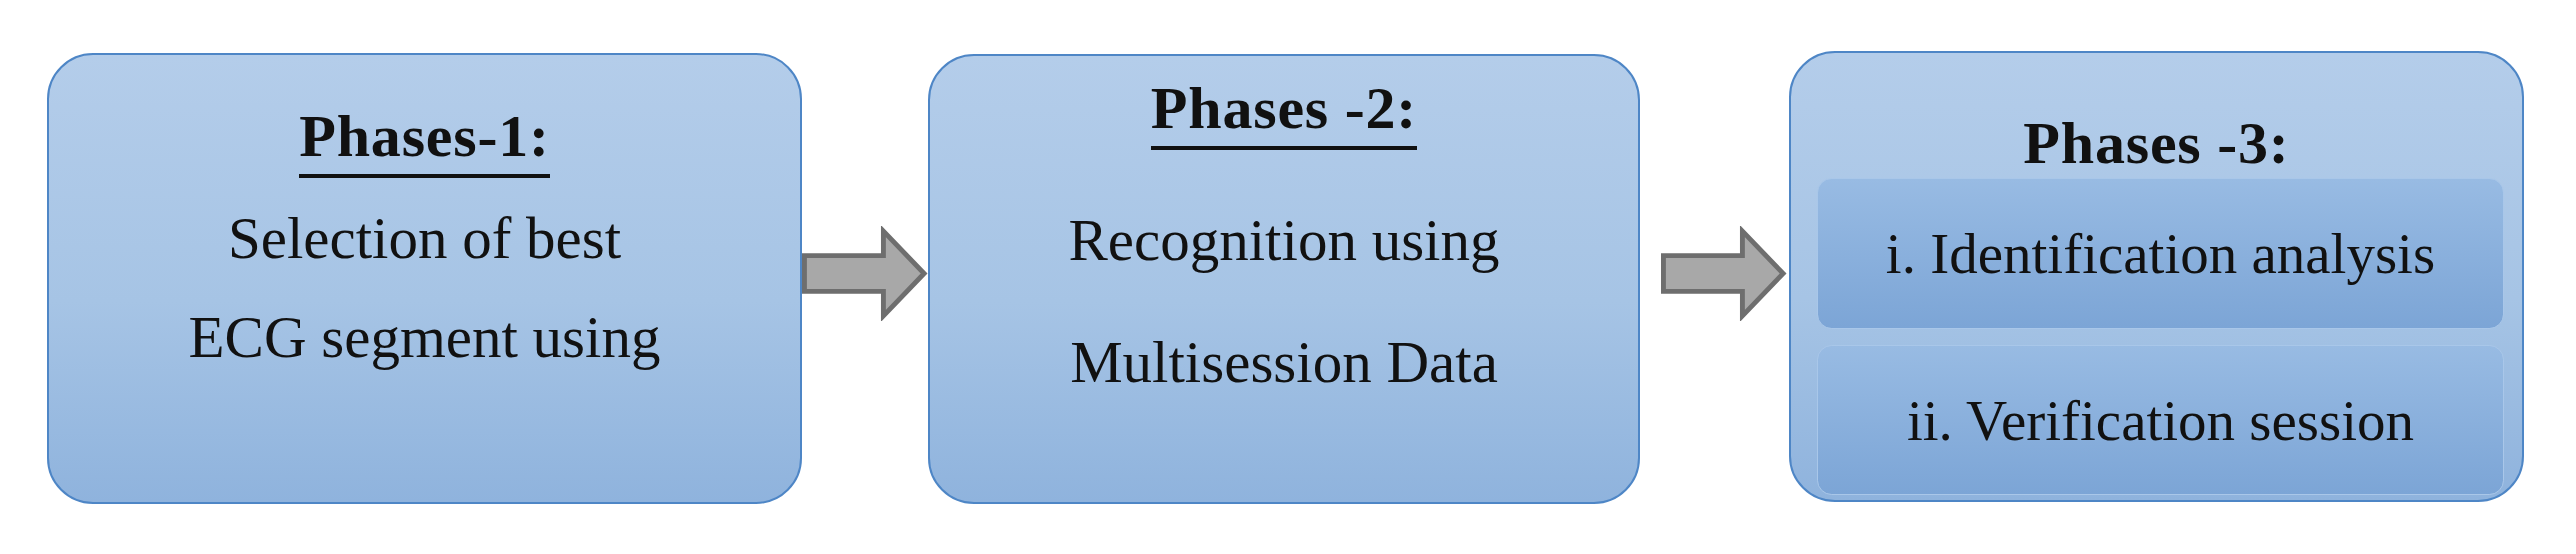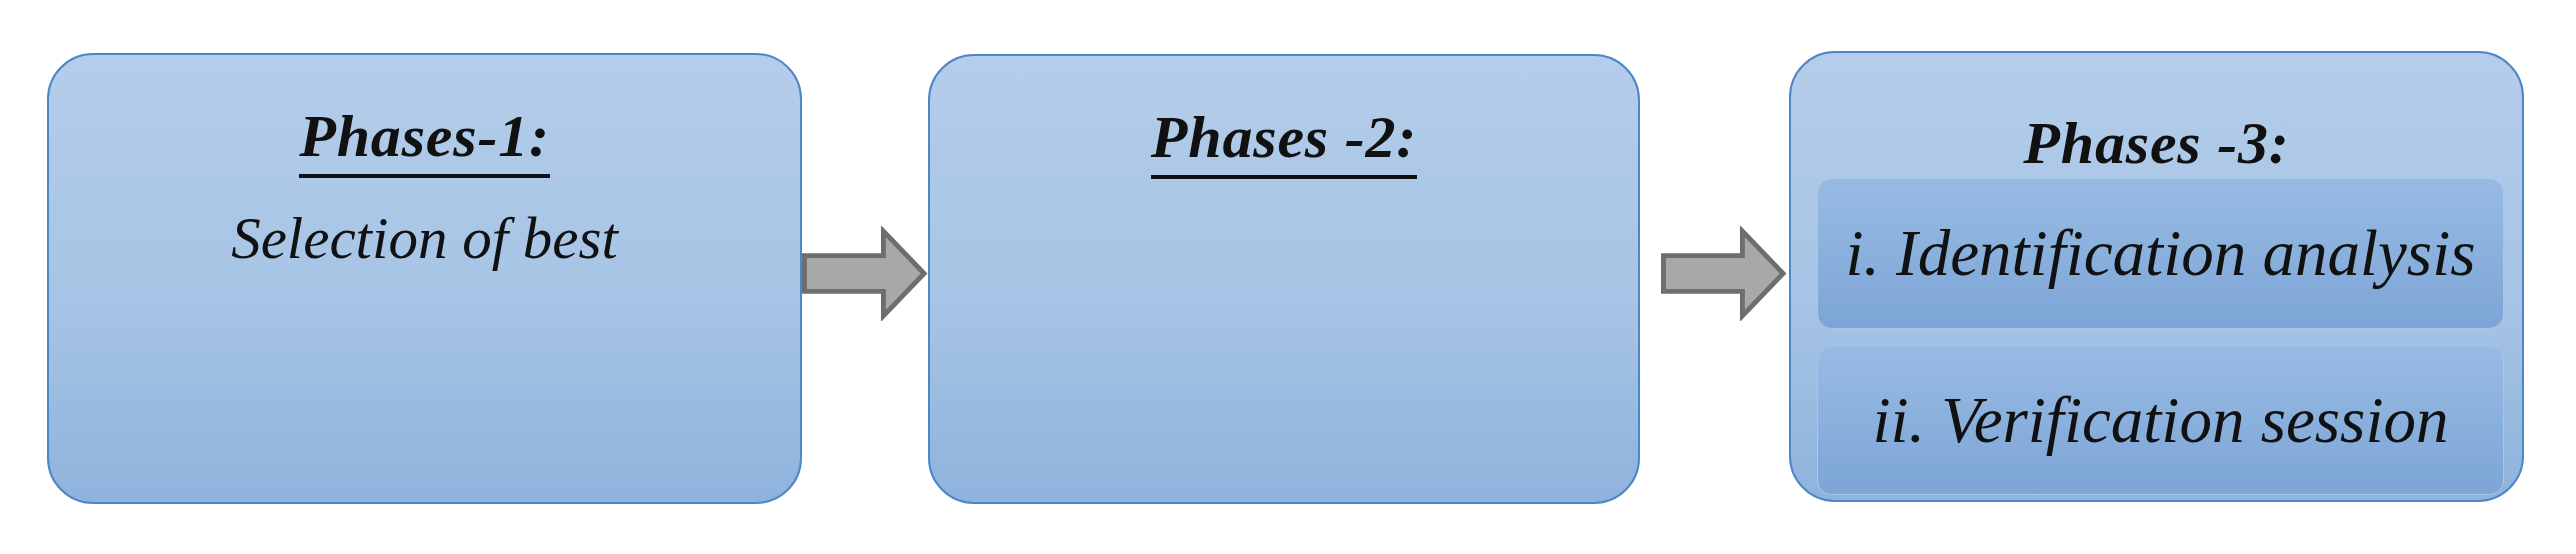--- a/index.html
+++ b/index.html
@@ -21,31 +21,31 @@
     height: 554px;
     background: var(--page-bg);
     font-family: "Liberation Serif", "DejaVu Serif", serif;
     color: var(--text-color);
     position: relative;
     overflow: hidden;
   }
   .canvas {
     position: absolute;
     left: 0; top: 0;
-    width: 2576px; height: 554px; font-style: italic;
+    width: 2576px; height: 554px;
   }
   .phase-box {
     position: absolute;
     border: 2.4px solid var(--box-border);
     border-radius: 46px;
     background: linear-gradient(to bottom, var(--box-fill-top) 0%, #a6c4e5 55%, var(--box-fill-bottom) 100%);
     text-align: center;
   }
   .phase-box.box1 { left: 47px;  top: 53px; width: 755px; height: 451px; padding-top: 49px; }
-  .phase-box.box2 { left: 928px; top: 54px; width: 712px; height: 450px; padding-top: 49px; }
+  .phase-box.box2 { left: 928px; top: 54px; width: 712px; height: 450px; padding-top: 20px; }
   .phase-box.box3 { left: 1789px; top: 51px; width: 735px; height: 451px; padding-top: 58px; }
 
   .phase-title {
     font-size: 60px;
     font-weight: bold;
     line-height: 64px;
     letter-spacing: 0.8px;
   }
   .phase-title .underlined {
     display: inline-block;
@@ -64,21 +64,21 @@
   .inner-item {
     position: absolute;
     left: 26px;
     width: 687px;
     border-radius: 14.7px;
     border: 1.6px solid var(--inner-border);
     background: linear-gradient(to bottom, var(--inner-fill-top) 0%, var(--inner-fill-bottom) 100%);
     display: flex;
     align-items: center;
     justify-content: center;
-    font-size: 65px;
+    font-size: 57px;
     line-height: 1;
   }
   .inner-item.item1 { top: 125px; height: 151px; }
   .inner-item.item2 { top: 292px; height: 150px; }
 
   .flow-arrow {
     position: absolute;
     width: 127px;
     height: 95px;
   }
@@ -95,30 +95,35 @@
 <body>
 
 <div class="canvas">
 
   <div class="phase-box box1">
     <div class="phase-title">
       <span class="underlined">Phases-1:</span>
     </div>
     <div class="phase-body">
       <div>Selection of best</div>
+      <div>ECG segment using</div>
     </div>
   </div>
 
   <svg class="flow-arrow arrow1" viewBox="0 0 156 116" aria-hidden="true">
     <polygon points="3,36 100,36 100,6 150,58 100,110 100,80 3,80"></polygon>
   </svg>
 
   <div class="phase-box box2">
     <div class="phase-title">
       <span class="underlined">Phases -2:</span>
+    </div>
+    <div class="phase-body">
+      <div>Recognition using</div>
+      <div>Multisession Data</div>
     </div>
   </div>
 
   <svg class="flow-arrow arrow2" viewBox="0 0 156 116" aria-hidden="true">
     <polygon points="3,36 100,36 100,6 150,58 100,110 100,80 3,80"></polygon>
   </svg>
 
   <div class="phase-box box3">
     <div class="phase-title">
       <span class="underlined">Phases -3:</span>

